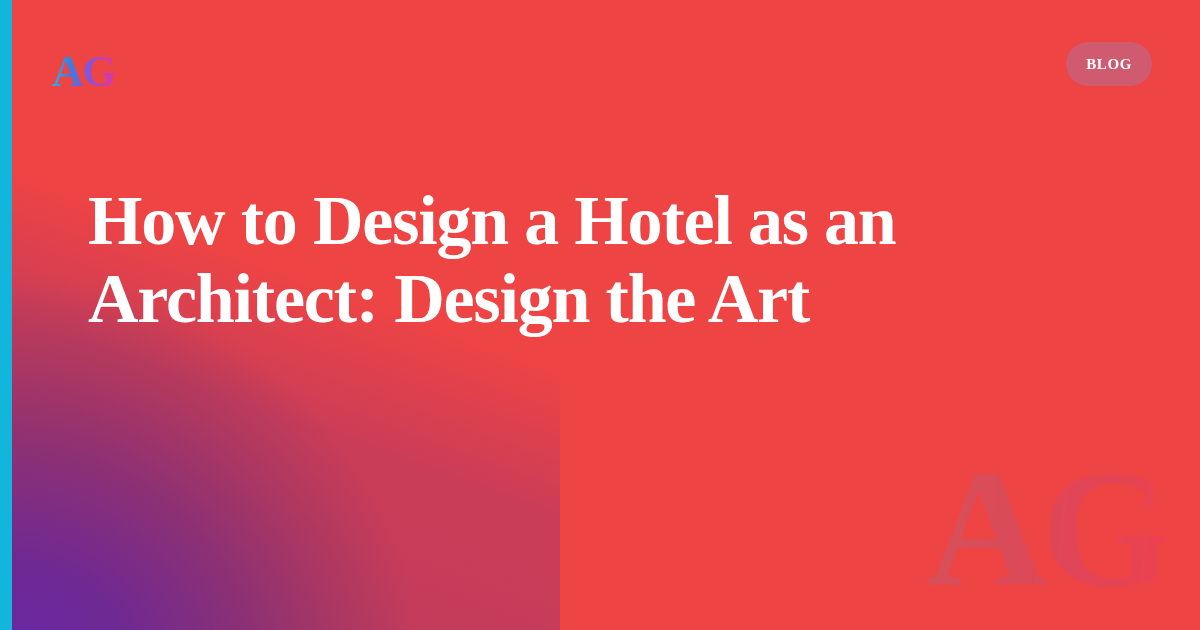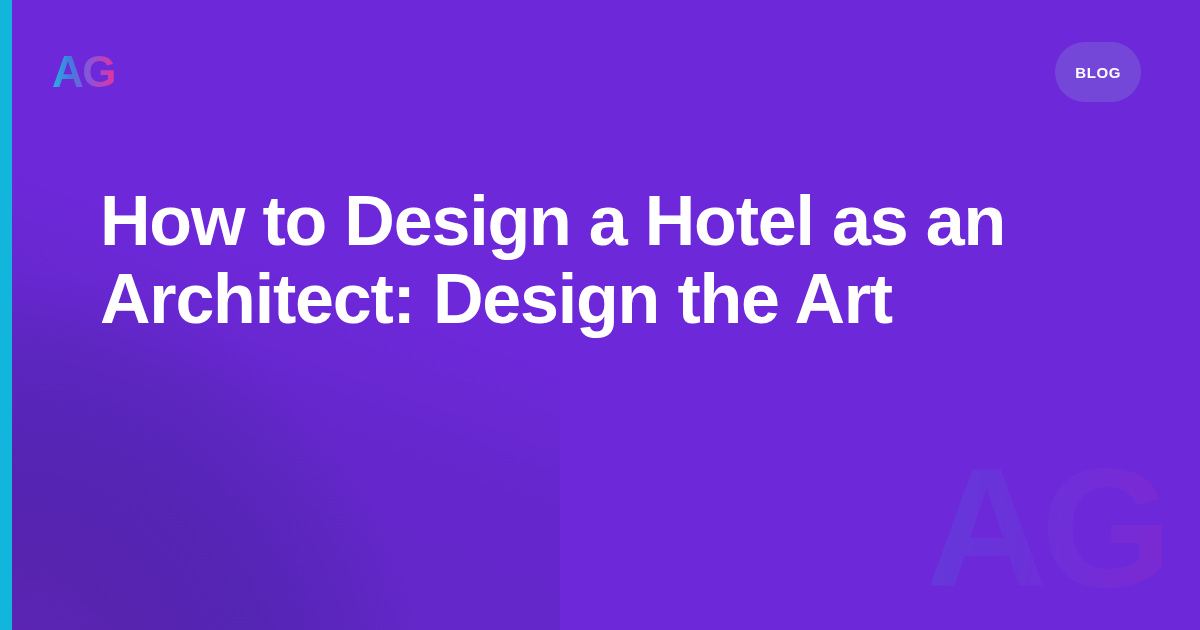--- a/index.html
+++ b/index.html
@@ -6,22 +6,22 @@
     margin: 0;
     padding: 0;
     background: #000;
   }
 
   .card {
     position: relative;
     width: 1200px;
     height: 630px;
     overflow: hidden;
-    background-color: #6d28d9;
-    font-family: Liberation Sans, sans-serif;
+    background-color: #ef4444;
+    font-family: Liberation Serif, serif;
     -webkit-font-smoothing: antialiased;
   }
 
   
   .glow {
     position: absolute;
     left: -260px;
     bottom: -300px;
     width: 900px;
     height: 860px;
@@ -71,39 +71,39 @@
     background: linear-gradient(92deg, #27b6e2 0%, #3f7ddd 28%, #8b53d9 58%, #e3349c 100%);
     -webkit-background-clip: text;
     background-clip: text;
     color: transparent;
     -webkit-text-fill-color: transparent;
   }
 
   
   .badge {
     position: absolute;
-    right: 59px;
+    right: 48px;
     top: 42px;
     height: 36px;
-    padding: 12px 20px;
+    padding: 4px 20px;
     display: flex;
     align-items: center;
     justify-content: center;
     border-radius: 999px;
     background: rgba(137, 146, 214, 0.30);
     color: #ffffff;
     font-size: 15px;
     font-weight: 700;
     letter-spacing: 0.6px;
   }
 
   
   .title {
     position: absolute;
-    left: 100px;
+    left: 88px;
     top: 182px;
     width: 1000px;
     margin: 0;
     color: #ffffff;
     font-size: 70px;
     font-weight: 700;
     line-height: 1.12;
     letter-spacing: -1.2px;
   }
 

